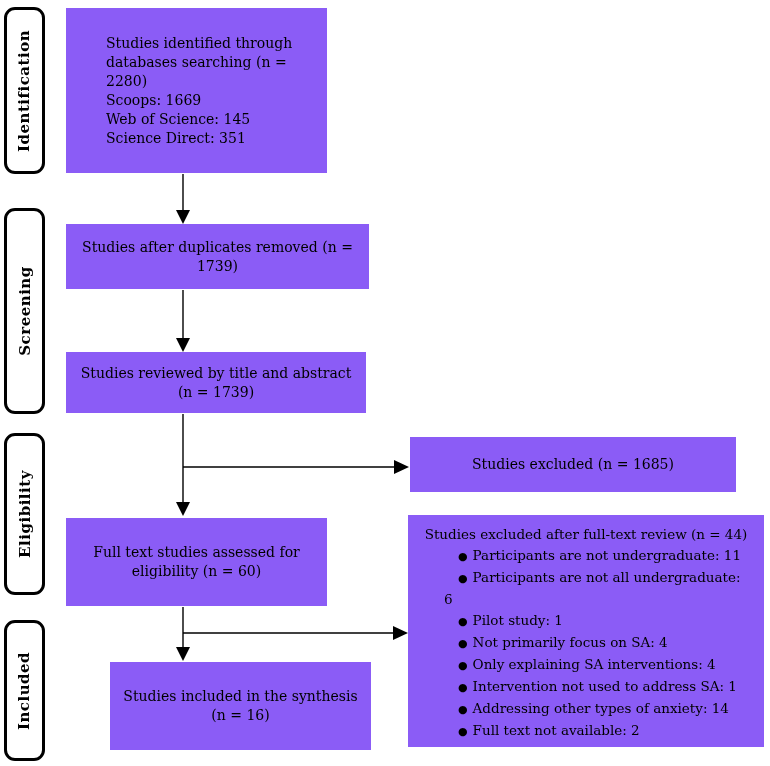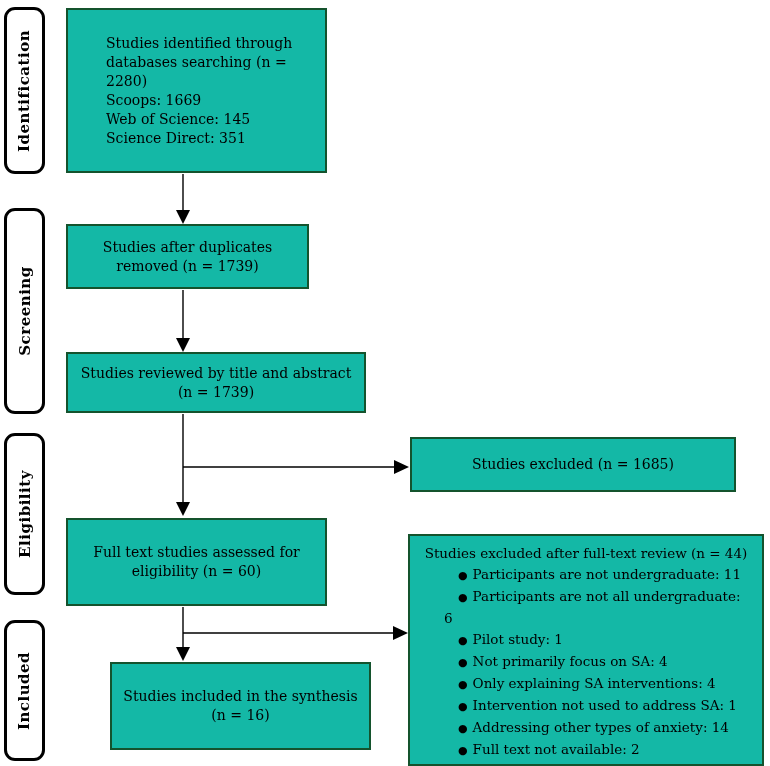--- a/index.html
+++ b/index.html
@@ -28,22 +28,22 @@
   .stage span {
     transform: rotate(-90deg);
     white-space: nowrap;
     font-weight: bold;
     font-size: 15px;
     letter-spacing: 0.5px;
   }
   
   .box {
     position: absolute;
-    border: 2px solid #14532d;
-    background: #14b8a6;
+    border: 2px solid #8b5cf6;
+    background: #8b5cf6;
     box-sizing: border-box;
     font-size: 14px;
     line-height: 19px;
   }
   .box.center {
     display: flex;
     align-items: center;
     justify-content: center;
     text-align: center;
     padding: 4px 10px;
@@ -90,41 +90,41 @@
     <span>Included</span>
   </div>
 
   <div class="box" id="box-identified" style="left:66px; top:8px; width:261px; height:165px;">
     <div>Studies identified through databases searching (n = 2280)</div>
     <div>Scoops: 1669</div>
     <div>Web of Science: 145</div>
     <div>Science Direct: 351</div>
   </div>
 
-  <div class="box center" style="left:66px; top:224px; width:243px; height:65px;">
+  <div class="box center" style="left:66px; top:224px; width:303px; height:65px;">
     <div>Studies after duplicates removed (n = 1739)</div>
   </div>
 
   <div class="box center" style="left:66px; top:352px; width:300px; height:61px;">
     <div>Studies reviewed by title and abstract (n = 1739)</div>
   </div>
 
   <div class="box center" style="left:66px; top:518px; width:261px; height:88px;">
     <div>Full text studies assessed for eligibility (n = 60)</div>
   </div>
 
   <div class="box center" style="left:66px; top:662px; width:261px; height:88px;margin-left:44px;">
     <div>Studies included in the synthesis (n = 16)</div>
   </div>
 
   <div class="box center" style="left:410px; top:437px; width:326px; height:55px;">
     <div>Studies excluded (n = 1685)</div>
   </div>
 
-  <div class="box" id="box-excluded-fulltext" style="left:408px; top:534px; width:356px; height:232px;">
+  <div class="box" id="box-excluded-fulltext" style="left:408px; top:515px; width:356px; height:232px;">
     <div class="title">Studies excluded after full-text review (n = 44)</div>
     <div class="reason">
       <span class="bullet">●</span><span>Participants are not undergraduate: 11</span>
     </div>
     <div class="reason">
       <span class="bullet">●</span><span>Participants are not all undergraduate: 6</span>
     </div>
     <div class="reason">
       <span class="bullet">●</span><span>Pilot study: 1</span>
     </div>

